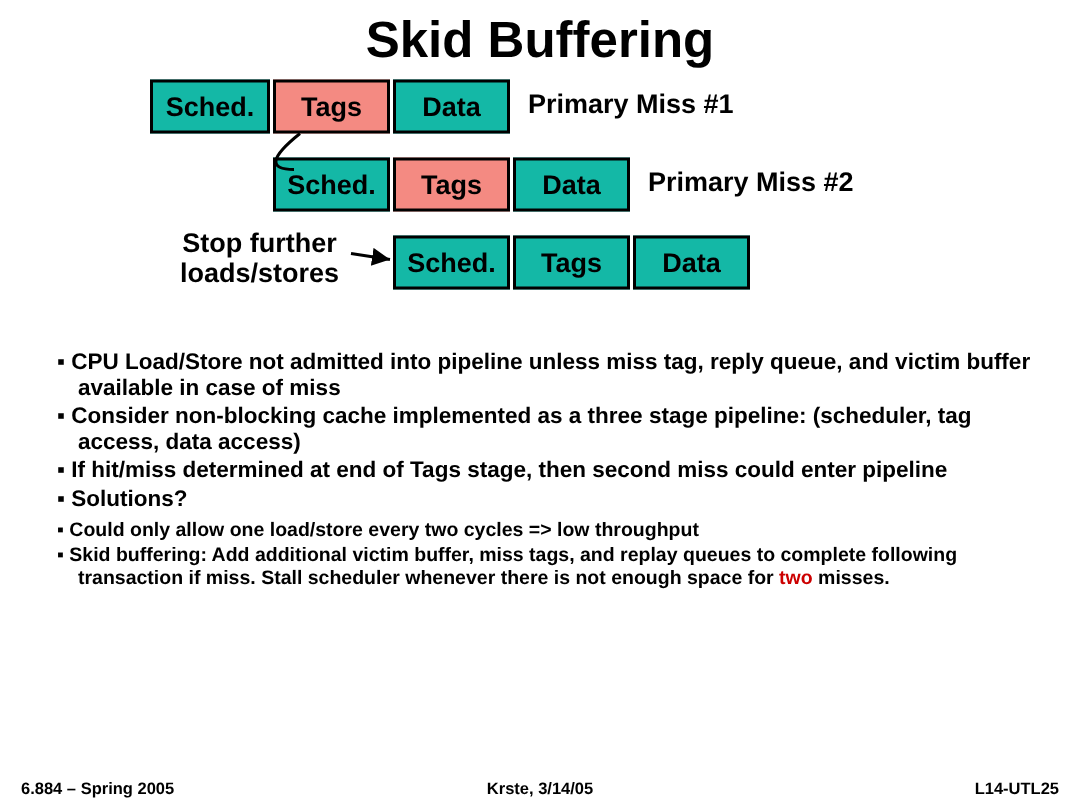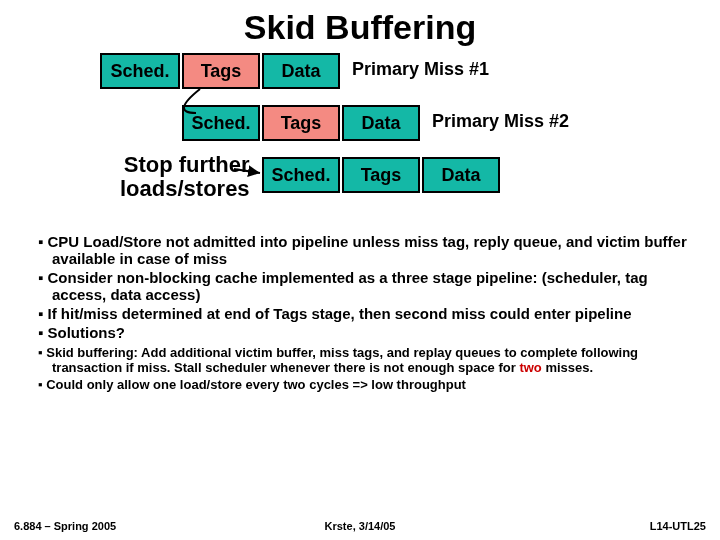--- a/index.html
+++ b/index.html
@@ -39,23 +39,23 @@
   }
   .highlight { background: #f48a82; }
   .label {
     position: absolute;
     font-size: 18px;
     font-weight: bold;
     white-space: nowrap;
   }
   .stop-label {
     position: absolute;
-    font-size: 22px;
+    font-size: 18px;
     font-weight: bold;
-    text-align: right;
+    text-align: center;
     line-height: 1.1;
   }
   .bullets {
     margin: 10px 24px 0 24px;
     font-size: 15px;
     font-weight: bold;
   }
   .bullets ul {
     list-style: none;
     padding-left: 18px;
@@ -141,24 +141,24 @@
 </div>
 
 <div class="bullets">
   <ul>
     <li>CPU Load/Store not admitted into pipeline unless miss tag, reply queue, and victim buffer available in case of miss</li>
     <li>Consider non-blocking cache implemented as a three stage pipeline: (scheduler, tag access, data access)</li>
     <li>If hit/miss determined at end of Tags stage, then second miss could enter pipeline</li>
     <li>Solutions?</li>
   </ul>
   <ul class="subbullets">
+    <li>Could only allow one load/store every two cycles =&gt; low throughput</li>
     <li>
       <span>Skid buffering: Add additional victim buffer, miss tags, and replay queues to complete following transaction if miss.  Stall scheduler whenever there is not enough space for </span><span class="two">two</span><span> misses.</span>
     </li>
-    <li>Could only allow one load/store every two cycles =&gt; low throughput</li>
   </ul>
 </div>
 
 <div class="footer">
   <span class="fleft">6.884 – Spring 2005</span>
   <span class="fmid">Krste, 3/14/05</span>
   <span class="fright">L14-UTL25</span>
 </div>
 
 </body></html>

